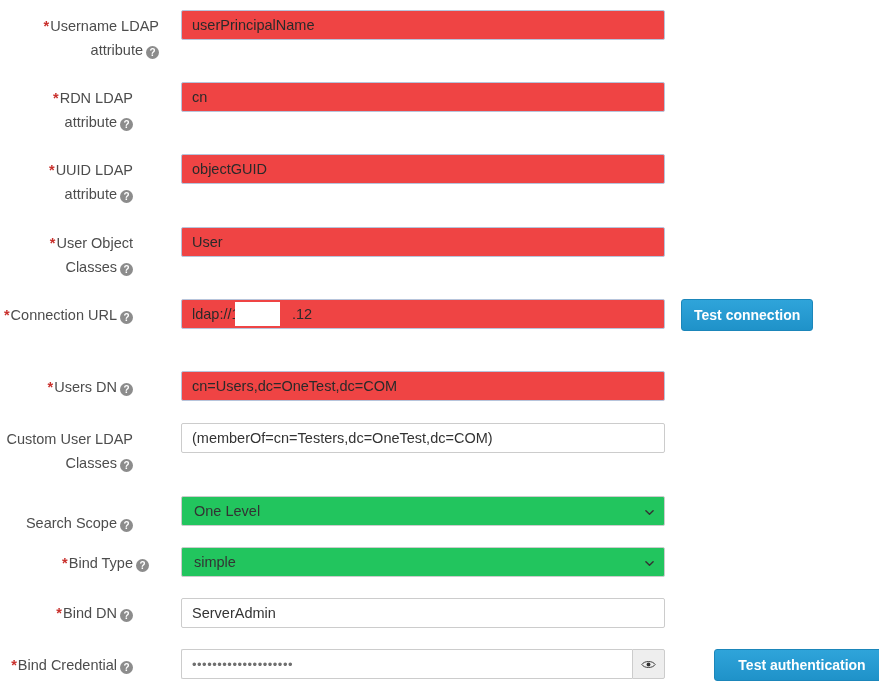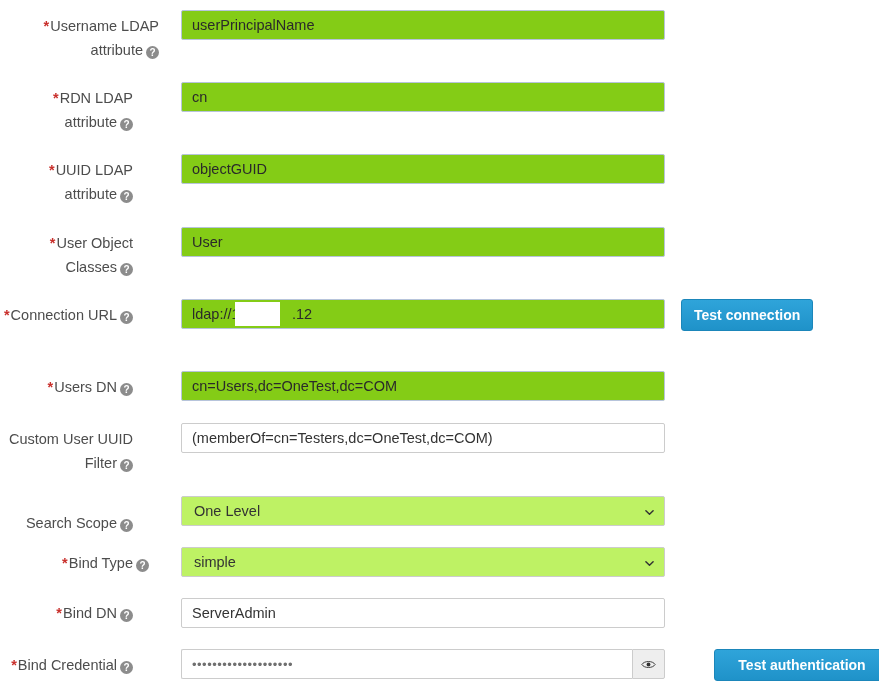--- a/index.html
+++ b/index.html
@@ -80,38 +80,38 @@
     padding: 4px 10px;
     font-family: "Liberation Sans", sans-serif;
     font-size: 14.5px;
     color: #333333;
     background: #ffffff;
     border: 1px solid #cccccc;
     border-radius: 2px;
     outline: none;
   }
   .inp.filled {
-    background: #84cc16;
+    background: #ef4444;
     border: 1px solid #b7c4db;
     color: #2a2a2a;
   }
 
   
   .sel {
     box-sizing: border-box;
     display: block;
     position: relative;
     width: 484px;
     height: 30px;
     padding: 4px 28px 4px 12px;
     font-family: "Liberation Sans", sans-serif;
     font-size: 14.5px;
     line-height: 21px;
     color: #333333;
-    background: #bef264;
+    background: #22c55e;
     border: 1px solid #cccccc;
     border-radius: 2px;
     cursor: pointer;
   }
   .chevron {
     position: absolute;
     right: 10px;
     top: 50%;
     margin-top: -3px;
     width: 9px;
@@ -233,21 +233,21 @@
     <div class="label-col" style="top:4px;">
       <span class="req">*</span><span class="label-text">Users DN</span><span class="help-icon">?</span>
     </div>
     <div class="field-col">
       <input class="inp filled" type="text" value="cn=Users,dc=OneTest,dc=COM" style="">
     </div>
   </div>
 
   <div class="row" style="top:423px;">
     <div class="label-col" style="top:4px;">
-      <span class="label-text">Custom User UUID Filter</span><span class="help-icon">?</span>
+      <span class="label-text">Custom User LDAP Classes</span><span class="help-icon">?</span>
     </div>
     <div class="field-col">
       <input class="inp" type="text" value="(memberOf=cn=Testers,dc=OneTest,dc=COM)" style="">
     </div>
   </div>
 
   <div class="row" style="top:496px;">
     <div class="label-col" style="top:3px;margin-top:12px;">
       <span class="label-text">Search Scope</span><span class="help-icon">?</span>
     </div>

